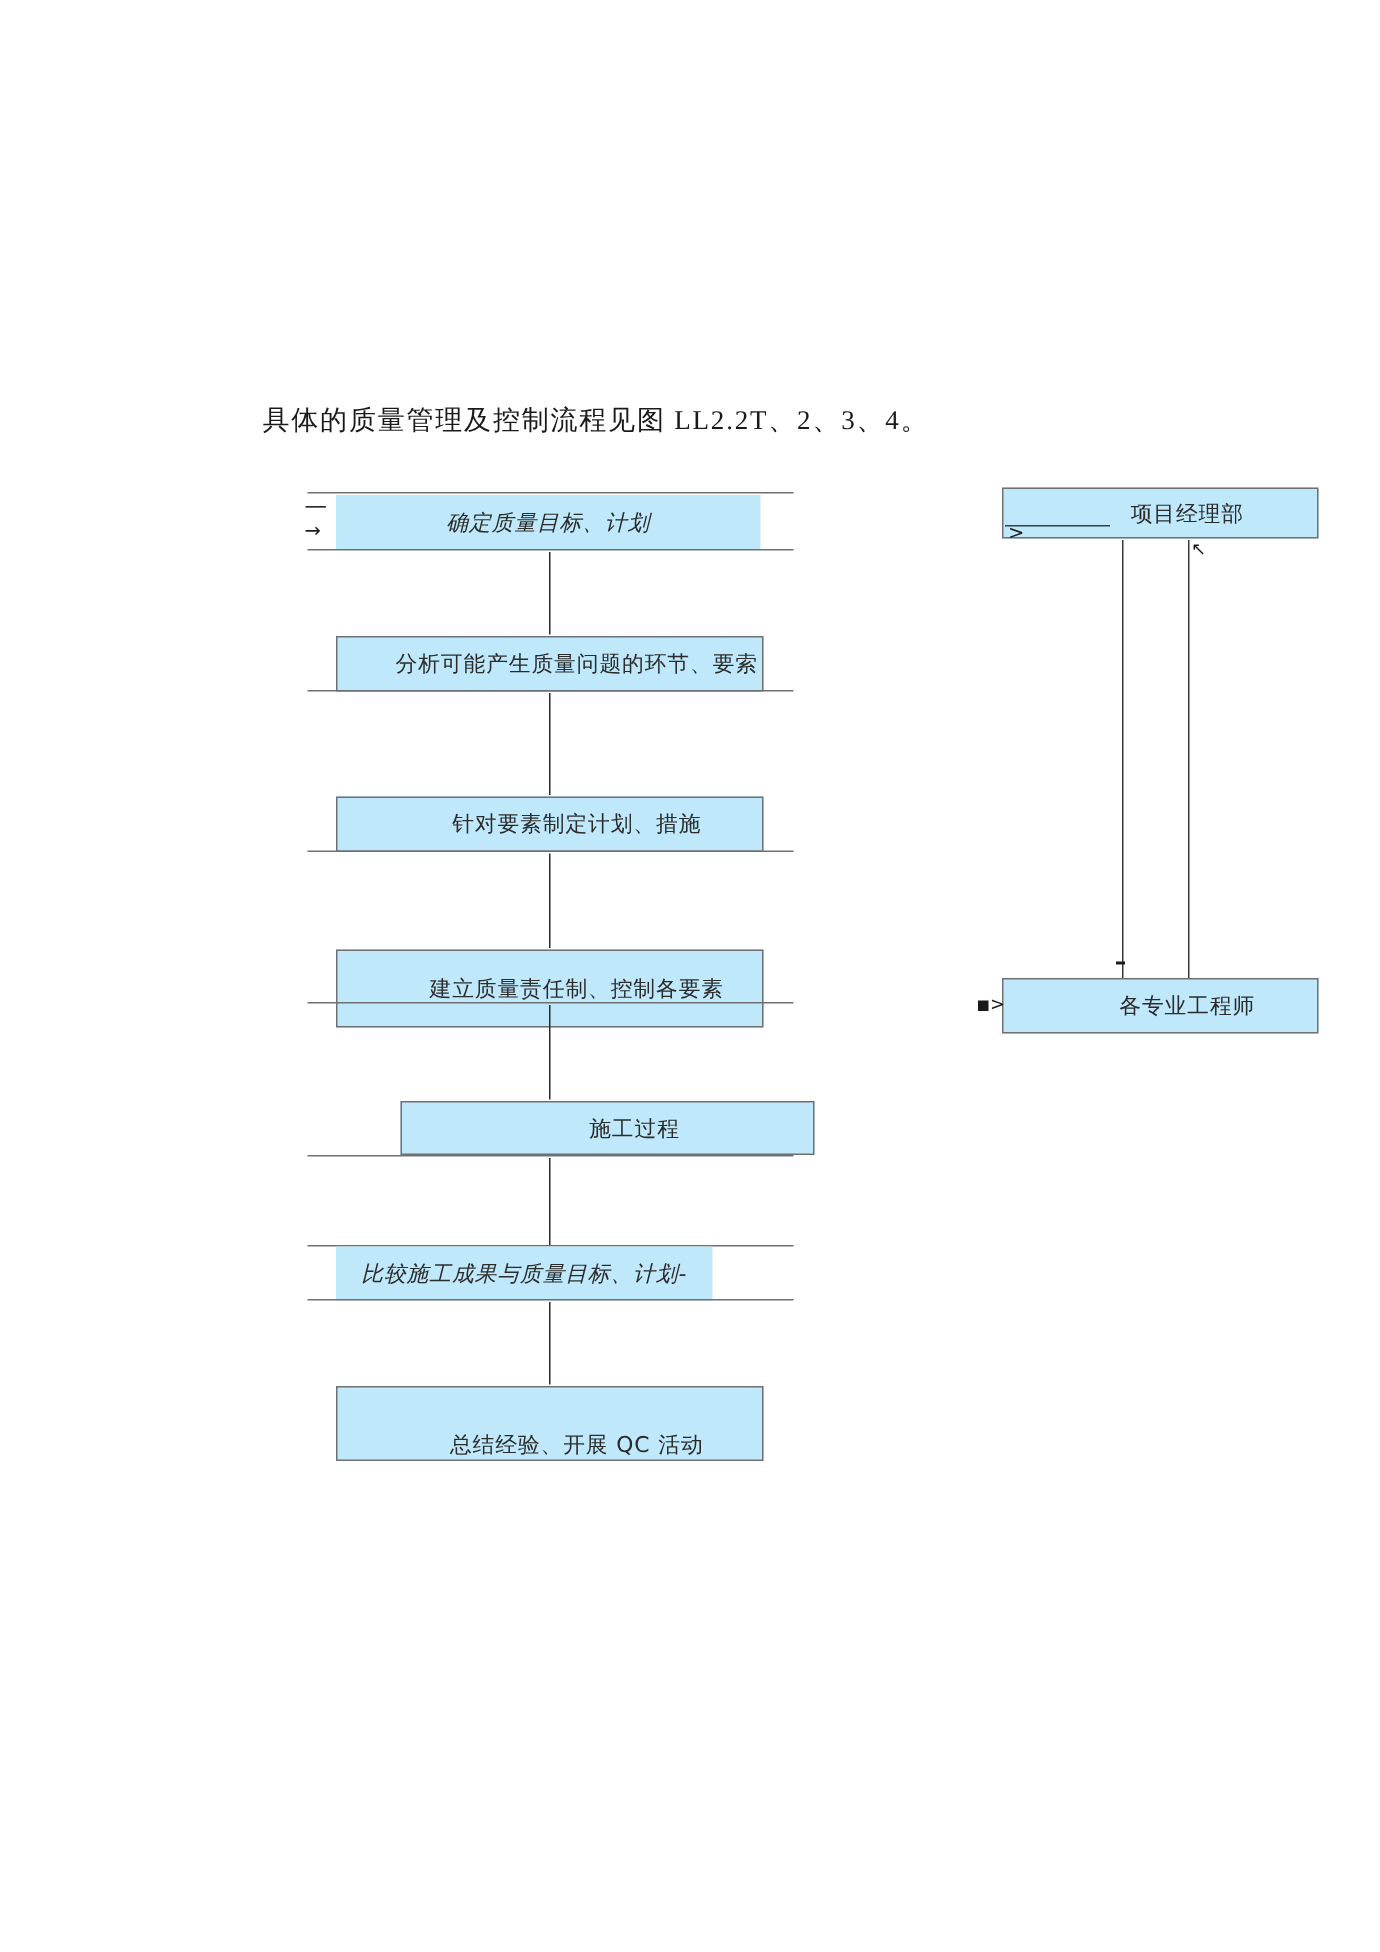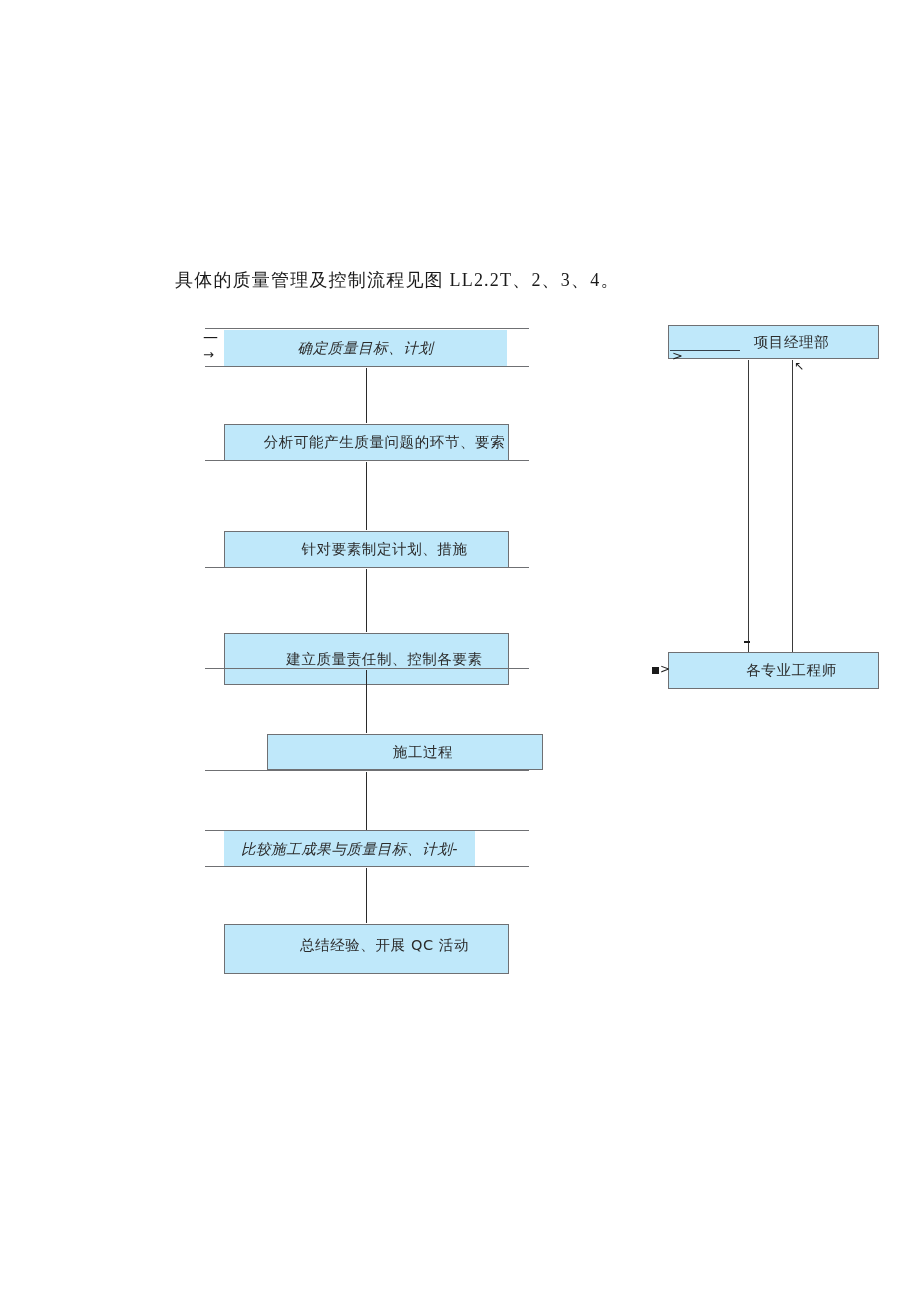--- a/index.html
+++ b/index.html
@@ -51,21 +51,21 @@
     color: #2b2b2b;
     display: flex;
     justify-content: center;
     letter-spacing: 0.6px;
   }
   .node .node-label {
     display: block;
     white-space: nowrap;
   }
   .node.center { align-items: center; }
-  .node.top { align-items: flex-start; padding-top: 11px; }
+  .node.top { align-items: flex-end; padding-top: 11px; }
 
   .node.bordered { border: 1px solid #6f7073; padding-left: 36px; }
   .node.plain { border: 0; font-style: italic; }
 
   
   .hrule {
     position: absolute;
     height: 0;
     border-top: 1.6px solid #6f7073;
   }

